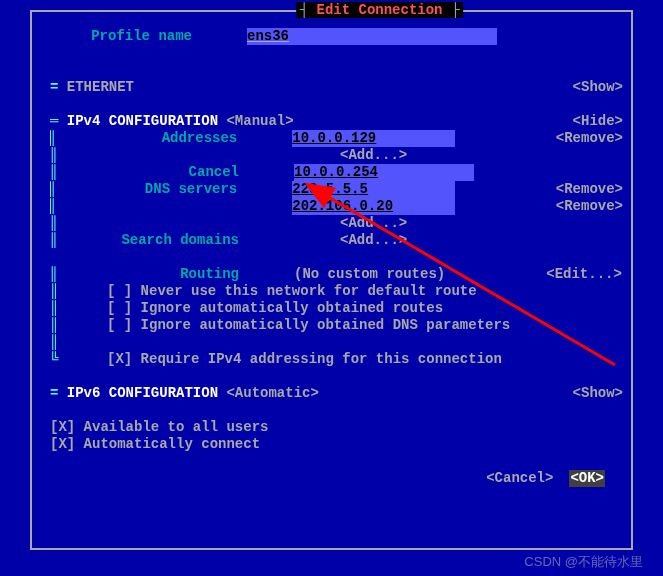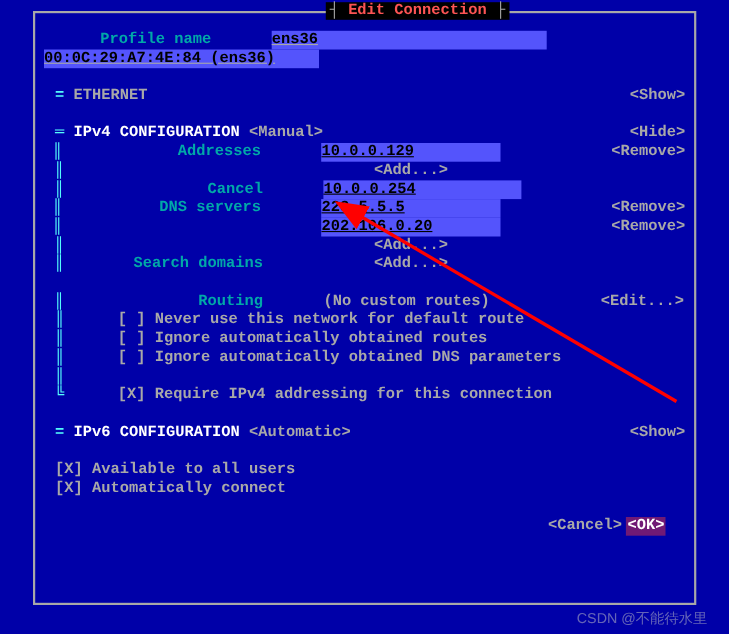--- a/index.html
+++ b/index.html
@@ -90,25 +90,25 @@
       color: #ffffff;
     }
     .checkbox-row {
       color: #a8a8a8;
       padding-left: 18px;
     }
     .footer {
       display: flex;
       justify-content: flex-end;
       padding-right: 18px;
-      gap: 4px;
+      gap: 16px;
       text-align: center;
     }
     .ok-btn {
-      background: #701a75;
+      background: #404040;
       color: #ffffff;
       padding: 0 1px;
     }
     .gap { height: 17px; }
     .indent1 { padding-left: 10px; }
     .arrow {
       position: absolute;
       pointer-events: none;
     }
     .watermark {
@@ -129,21 +129,20 @@
     <span class="title-pipe">┤</span> <span>Edit Connection</span> <span class="title-pipe">├</span>
   </div>
 
   <div class="content">
 
     <div class="row">
       <span class="label">Profile name</span>
       <span class="field field-highlight">ens36</span>
     </div>
     <div class="row">
-      <span class="field field-highlight">00:0C:29:A7:4E:84 (ens36)</span>
     </div>
 
     <div class="gap"></div>
 
     <div class="row section-header">
       <span class="indent1"><span class="separator">=</span> <span>ETHERNET</span></span>
       <span>&lt;Show&gt;</span>
     </div>
 
     <div class="gap"></div>

